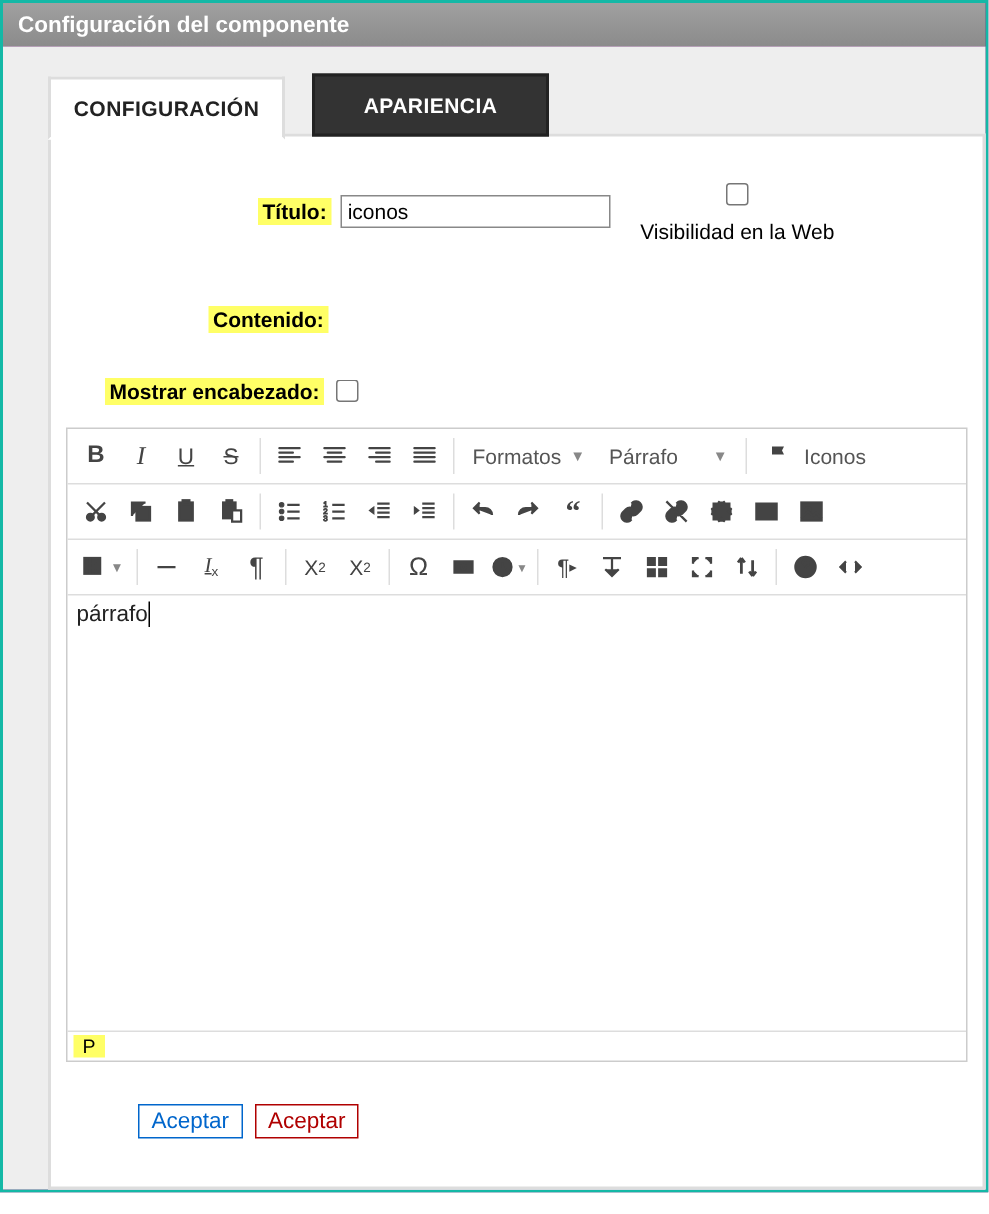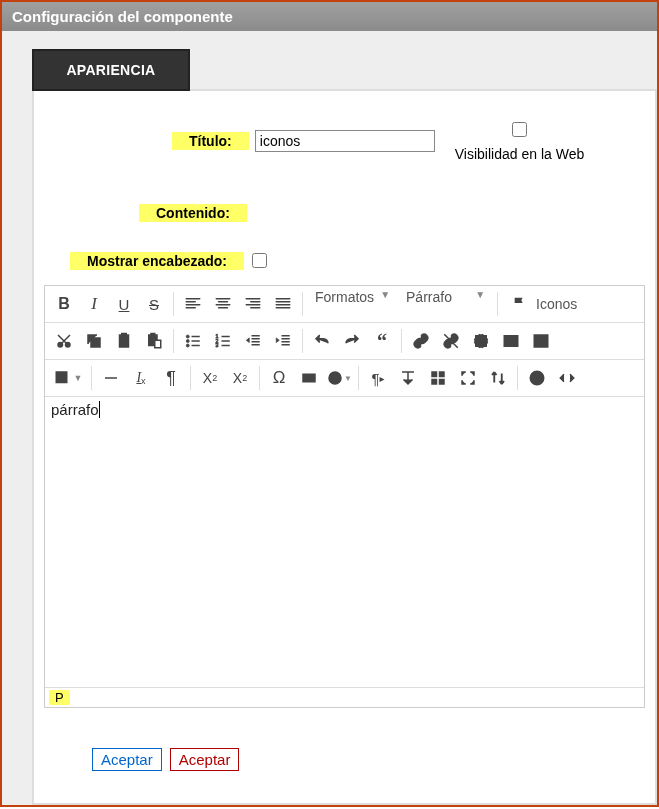--- a/index.html
+++ b/index.html
@@ -4,21 +4,21 @@
 <style>
   * { box-sizing: border-box; }
   body {
     margin: 0;
     font-family: "Segoe UI", Arial, sans-serif;
     font-size: 14px;
     background: #fff;
     width: 659px;
   }
   .dialog {
-    border: 2px solid #c2410c;
+    border: 2px solid #14b8a6;
     background: #701a75;
     width: 100%;
   }
   .titlebar {
     background: linear-gradient(#a0a0a0, #8b8b8b);
     color: #fff;
     font-weight: bold;
     padding: 6px 10px;
     font-size: 15px;
   }
@@ -63,21 +63,21 @@
     padding: 28px 10px 18px 10px;
   }
   .form-row {
     display:flex;
     align-items:center;
     margin-bottom: 14px;
   }
   .label-hl {
     background: #ffff66;
     font-weight: bold;
-    padding: 1px 17px;
+    padding: 1px 3px;
     white-space: nowrap;
   }
   .title-row .label-hl { margin-left: 128px; }
   .title-input {
     width: 180px;
     height: 22px;
     padding: 1px 4px;
     font-family: inherit;
     font-size: 14px;
     border: 1px solid #888;
@@ -104,21 +104,21 @@
   .tb-group { display:flex; align-items:center; }
   .tb-sep { width:1px; height:24px; background:#ddd; margin: 0 4px; }
   .tb-btn {
     width: 30px; height: 30px;
     display:inline-flex; align-items:center; justify-content:center;
     color:#444; cursor:pointer;
     border-radius:2px;
   }
   .tb-btn svg { width:18px; height:18px; stroke:#444; fill:#444; }
   .tb-dd {
-    display:inline-flex; align-items:flex-start; gap:6px;
+    display:inline-flex; align-items:center; gap:6px;
     padding: 0 8px; height:30px; color:#555; cursor:pointer;
     font-size: 14px;
   }
   .tb-dd .caret { font-size:10px; color:#888; }
   .tb-icons-btn {
     display:inline-flex; align-items:center; gap:8px;
     padding:0 10px; height:30px; color:#555; cursor:pointer;
   }
   .editor-body {
     min-height: 290px;
@@ -137,21 +137,21 @@
     padding: 2px 4px;
     font-size: 13px;
   }
   .statusbar .path {
     background: #ffff66;
     padding: 0 6px;
     display:inline-block;
   }
 
   .dialog-buttons {
-    margin: 40px 0 14px 48px;
+    margin: 28px 0 14px 48px;
     display:flex; gap:8px;
   }
   .dlg-btn {
     border: 1px solid;
     background:#fff;
     padding: 2px 8px;
     font-size: 15px;
     cursor:pointer;
     font-family: inherit;
   }
@@ -163,20 +163,23 @@
 </head>
 <body>
 
 <div class="dialog">
   <div class="titlebar">
     <span>Configuración del componente</span>
   </div>
 
   <div class="tabs-area">
     <div class="tabs">
+      <div class="tab active">
+          <span>CONFIGURACIÓN</span>
+        </div>
       <div class="tab inactive">
           <span>APARIENCIA</span>
         </div>
     </div>
 
     <div class="panel">
 
       <div class="form-row title-row">
         <span class="label-hl">Título:</span>
         <input class="title-input" type="text" value="iconos" style="">

